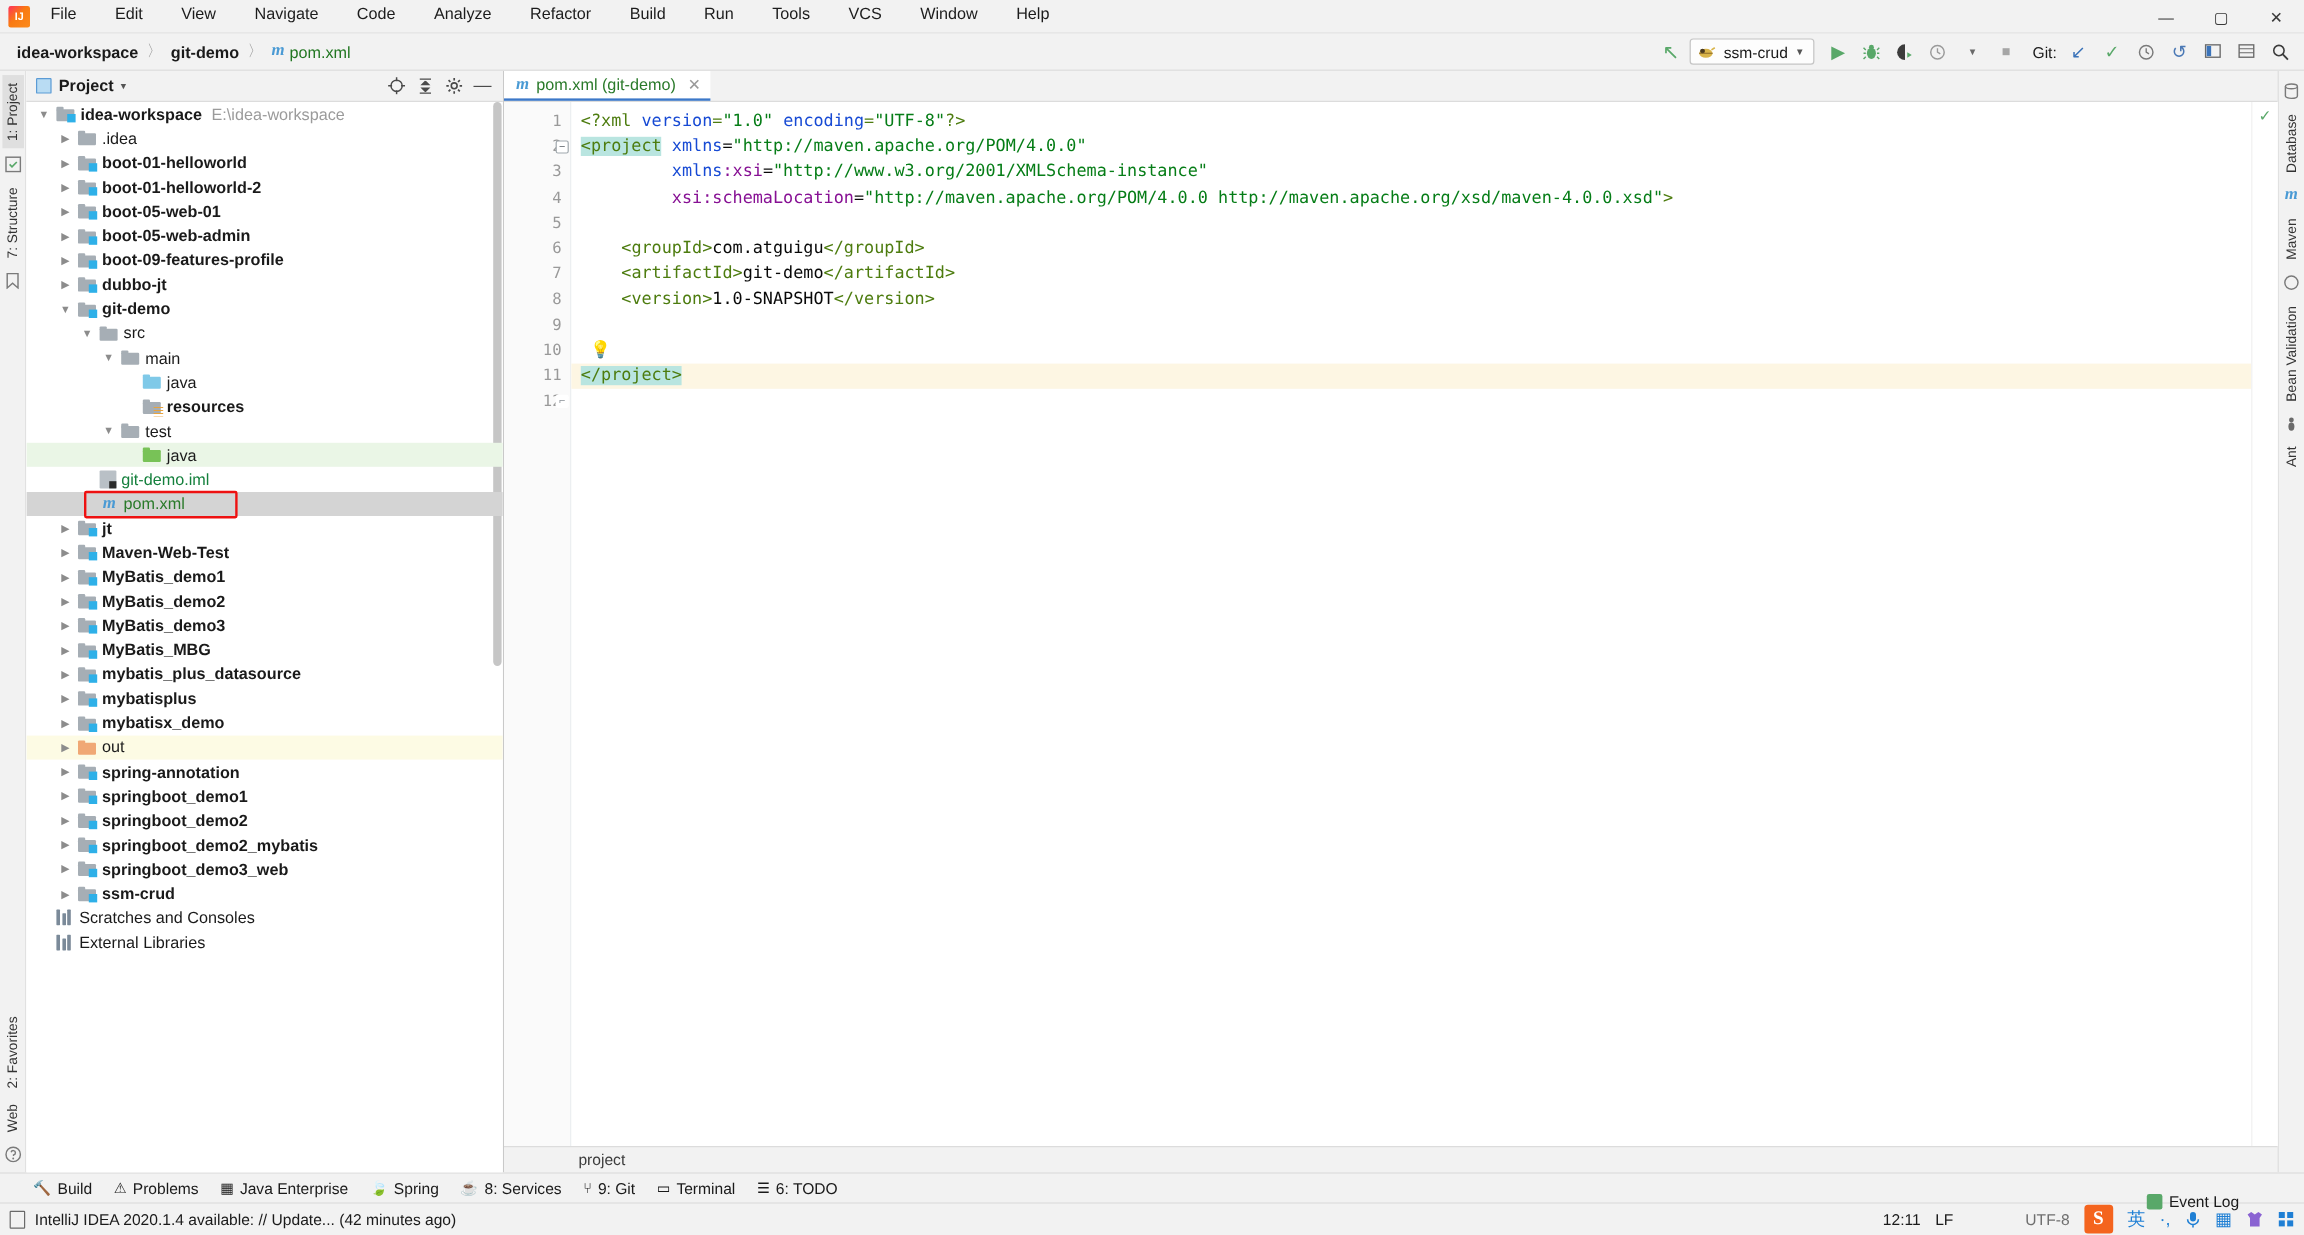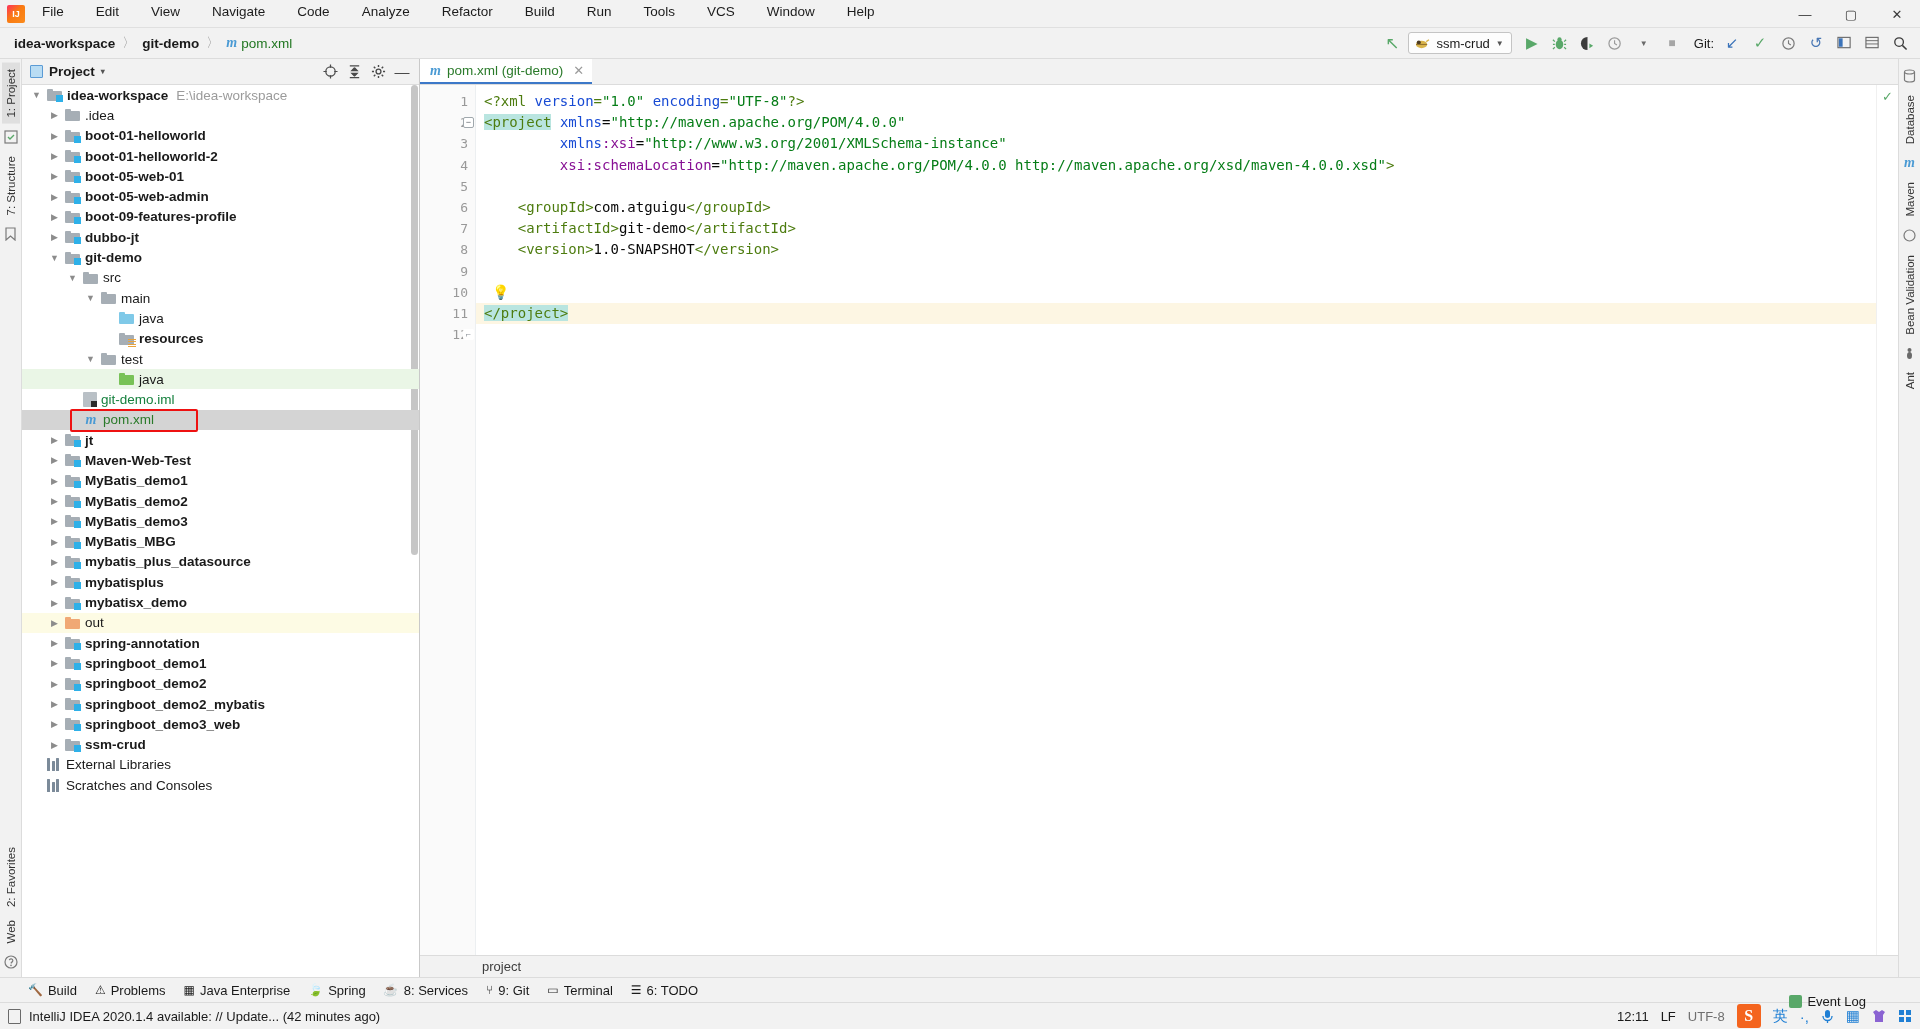--- a/index.html
+++ b/index.html
@@ -213,21 +213,21 @@
 
   
   .statusbar {
     height: 27px; background:#f2f2f2; border-top:1px solid #dcdcdc;
     display:flex; align-items:center; padding-left:8px; font-size:13px; flex:none;
   }
   .status-msg { display:flex; align-items:center; gap:8px; color:#1a1a1a; }
   .msg-ico { width:13px; height:15px; border:1.3px solid #6a6a6a; border-radius:1px; }
   .status-right { margin-left:auto; display:flex; align-items:center; gap:12px; padding-right:8px;}
   .sr-item { color:#1a1a1a; }
-  .sr-item.dim { color:#6f6f6f; }
+  .sr-item.dim { color:#6f6f6f;margin-left:48px; }
   .ev-dot { width:13px; height:13px; background:#59a869; border-radius:2px;}
   .sogou {
     width:24px; height:24px; background:#f4641e; border-radius:3px; color:#fff;
     display:flex; align-items:center; justify-content:center; font-weight:bold; font-size:16px;
     font-family:"Liberation Serif", serif;
   }
   .tr-ico { color:#1f7fd4; font-size:15px; display:flex; align-items:center; }
   .tr-ico.purple { color:#8a63d2; }
 </style>
 </head>
@@ -690,30 +690,30 @@
             </span>
             <span class="tlabel b">ssm-crud</span>
           </div>
           <div class="trow" style="padding-left: 8px;">
             <span class="arrow empty">▶</span>
             <span class="lib-ico" style="margin-left: 4px;">
               <i style="height: 13px;"></i>
               <i style="height: 10px;"></i>
               <i style="height: 13px;"></i>
             </span>
-            <span class="tlabel">External Libraries</span>
+            <span class="tlabel">Scratches and Consoles</span>
           </div>
           <div class="trow" style="padding-left: 8px;">
             <span class="arrow empty">▶</span>
             <span class="lib-ico" style="margin-left: 4px;">
               <i style="height: 13px;"></i>
               <i style="height: 10px;"></i>
               <i style="height: 13px;"></i>
             </span>
-            <span class="tlabel">Scratches and Consoles</span>
+            <span class="tlabel">External Libraries</span>
           </div>
           <div class="redbox" style="top: 324px; left: 48px; width: 128px; height: 23px;"></div>
         </div>
     </div>
 
     <div class="editor-area">
       <div class="tabrow">
         <div class="etab">
           <span class="m-icon">m</span>
           <span class="name">pom.xml (git-demo)</span>

